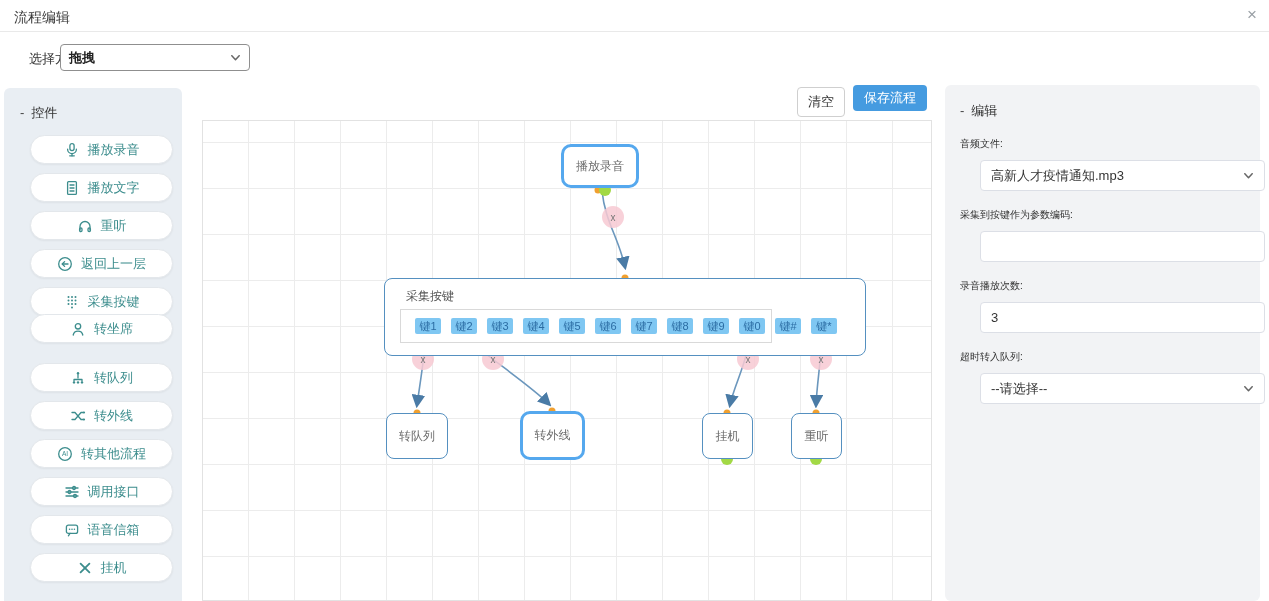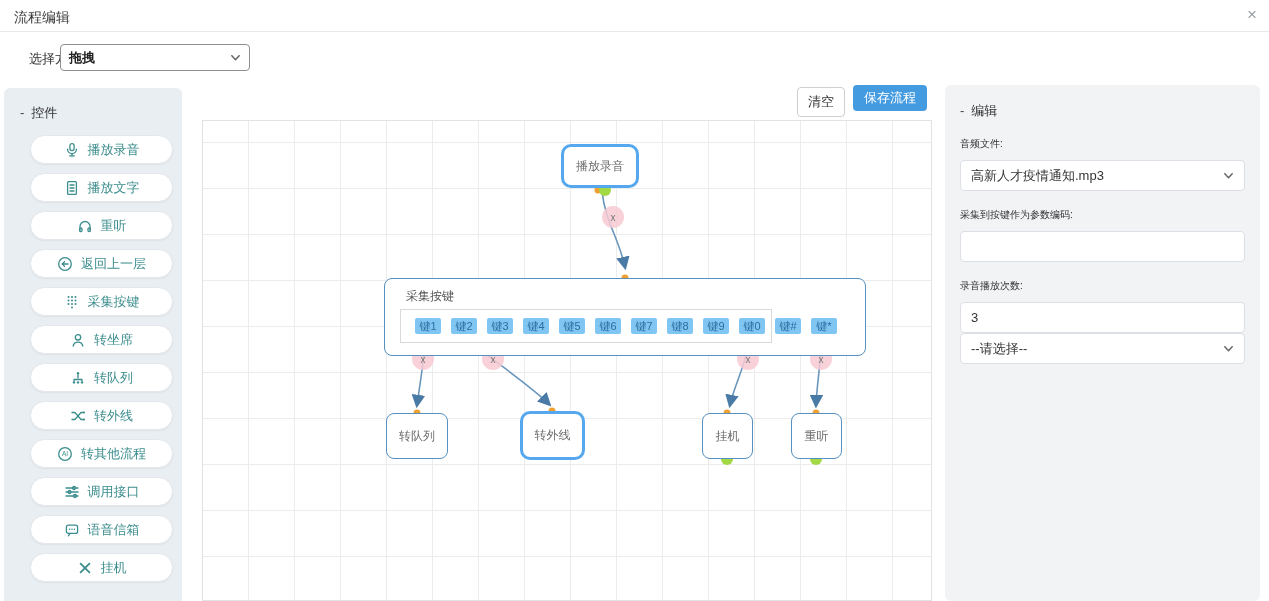--- a/index.html
+++ b/index.html
@@ -63,21 +63,21 @@
           text-align:center; line-height:16px; border-radius:2px; cursor:pointer; flex:0 0 auto; }
 
   
   .editor { position:absolute; left:945px; top:85px; width:315px; height:516px;
             background:#f2f3f5; border-radius:6px; padding:0 15px; }
   .editor-hd { margin-top:17px; font-size:13px; color:#333; }
   .editor-hd .minus { margin-right:7px; color:#444; cursor:pointer; }
   .fld-label { margin:17px 0 9px; font-size:10px; color:#333; }
   .fld-input, .fld-select { width:285px; height:31px; background:#fff; border:1px solid #dcdfe6;
             border-radius:4px; font-size:13px; color:#333; padding:0 10px;
-            display:flex; align-items:center; }
+            display:flex; align-items:center;margin-left:20px; }
   .fld-select { cursor:pointer; }
   .fld-select .val { flex:1; }
   input.fld-input { outline:none; font-family:inherit; }
 </style>
 </head>
 <body>
 
 <div id="app">
 
   <div class="hdr">
@@ -140,21 +140,21 @@
           <circle class="fdot" cx="4.5" cy="6.5" r="1"></circle>
           <circle class="fdot" cx="8" cy="6.5" r="1"></circle>
           <circle class="fdot" cx="11.5" cy="6.5" r="1"></circle>
           <circle class="fdot" cx="4.5" cy="10" r="1"></circle>
           <circle class="fdot" cx="8" cy="10" r="1"></circle>
           <circle class="fdot" cx="11.5" cy="10" r="1"></circle>
           <circle class="fdot" cx="8" cy="13.5" r="1"></circle>
         </svg>
       <span>采集按键</span>
     </div>
-    <div class="pbtn" style="top:237px">
+    <div class="pbtn" style="top:226px">
       <svg viewBox="0 0 16 16">
           <circle cx="8" cy="5.3" r="2.7"></circle>
           <path d="M3.2,14 a4.9,4.9 0 0 1 9.6,0"></path>
         </svg>
       <span>转坐席</span>
     </div>
     <div class="pbtn" style="top:275px">
       <svg viewBox="0 0 16 16">
           <circle class="fdot" cx="8" cy="3.2" r="1.2"></circle>
           <line x1="8" y1="4.6" x2="8" y2="8"></line>
@@ -316,20 +316,21 @@
           <polyline points="2,4 6,8.5 10,4"></polyline>
         </svg>
     </div>
 
     <div class="fld-label">采集到按键作为参数编码:</div>
     <input class="fld-input" type="text" value="" style="">
 
     <div class="fld-label">录音播放次数:</div>
     <input class="fld-input" type="text" value="3" style="">
 
+    <div class="fld-label">超时转入队列:</div>
     <div class="fld-select">
       <span class="val">--请选择--</span>
       <svg class="chev" viewBox="0 0 12 12">
           <polyline points="2,4 6,8.5 10,4"></polyline>
         </svg>
     </div>
   </div>
 
 </div>
 

